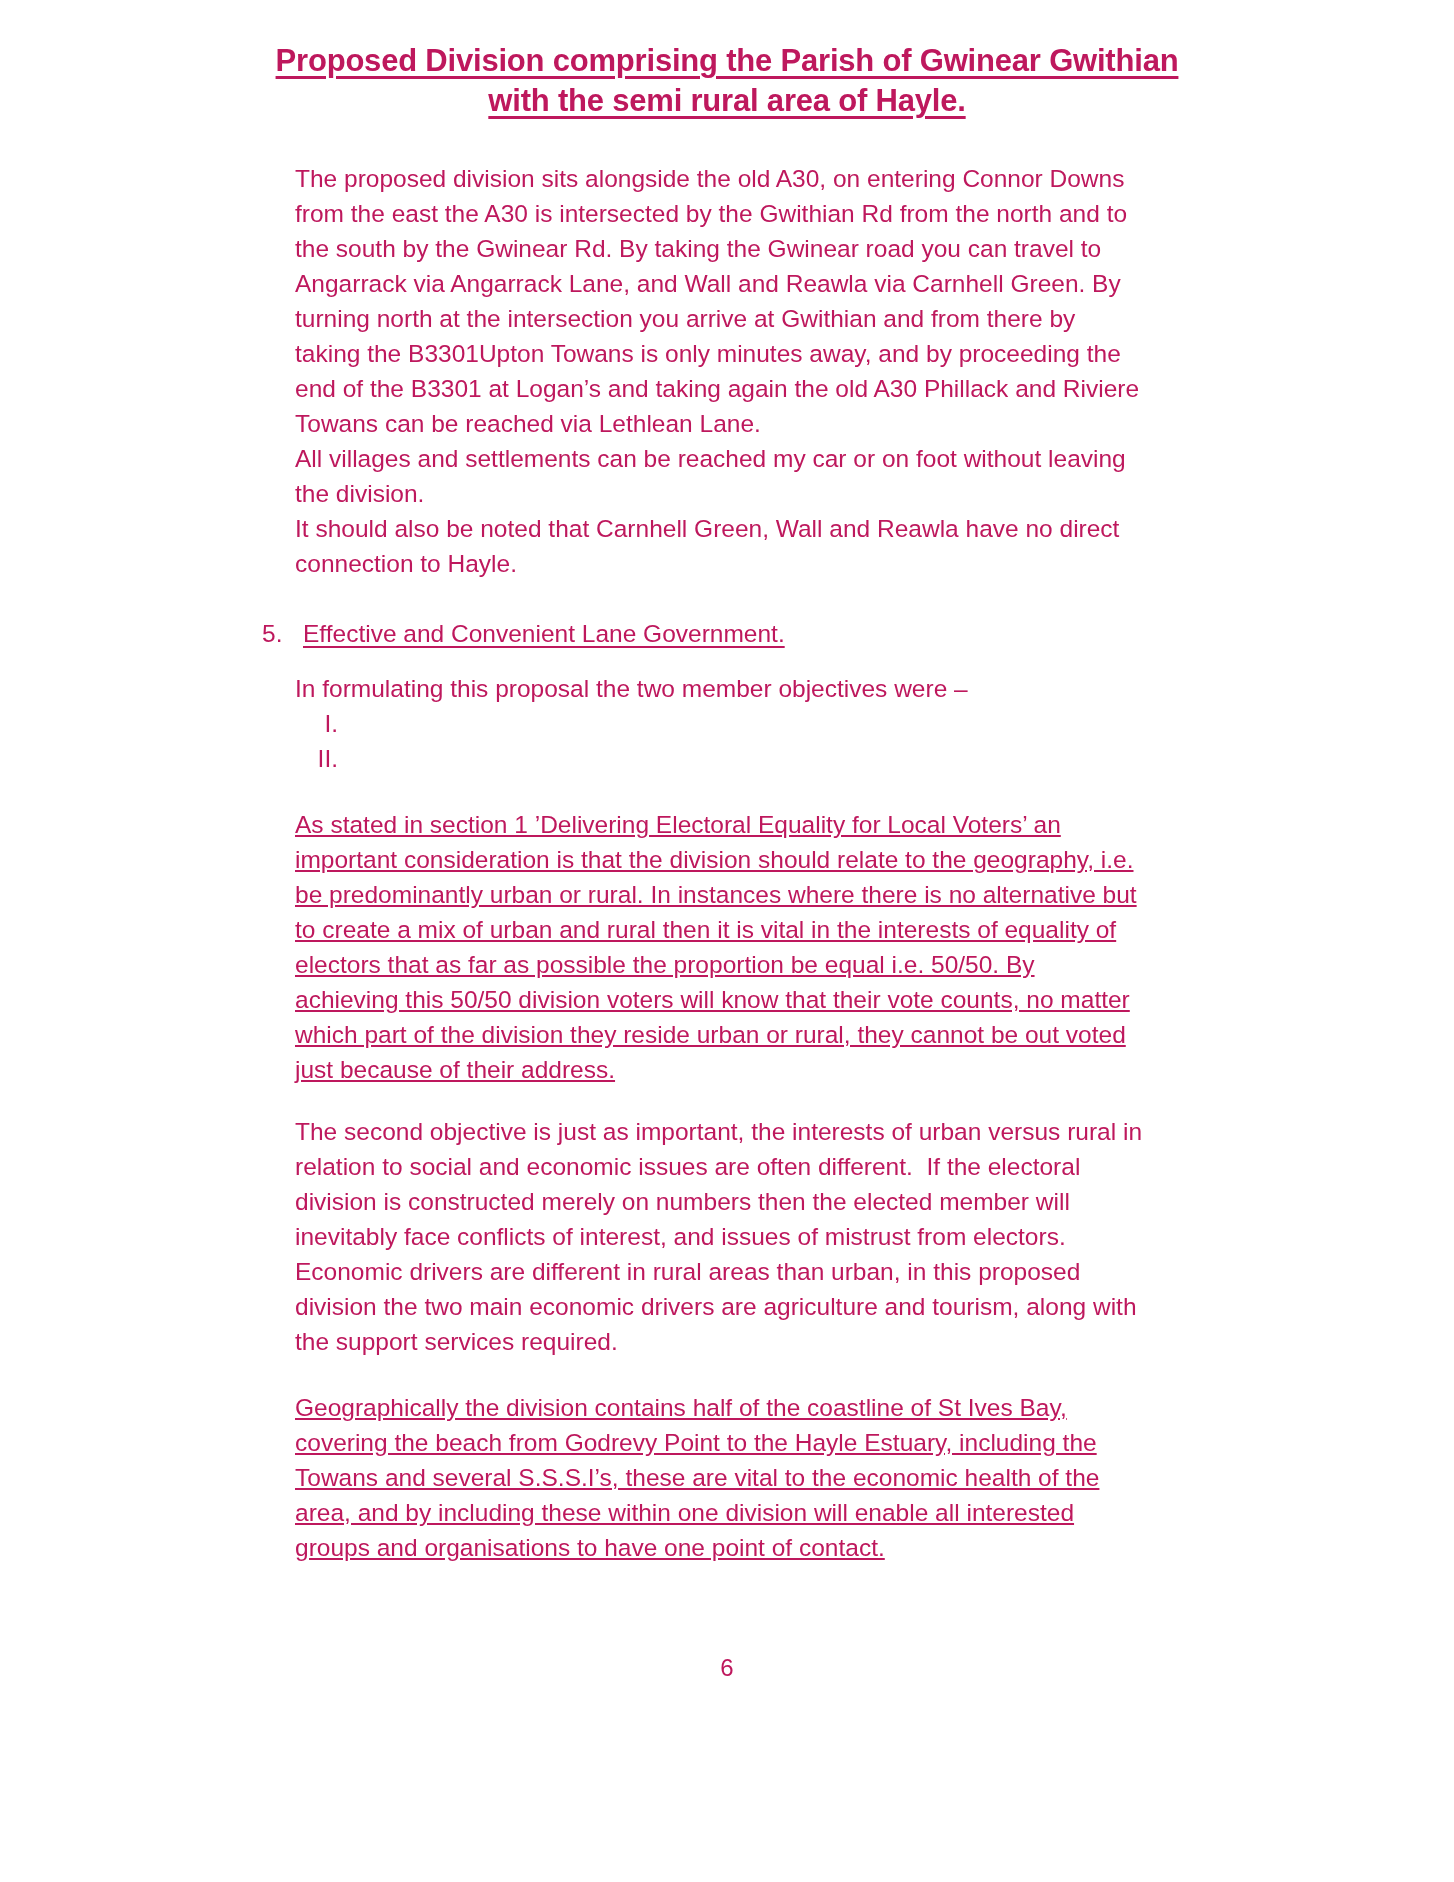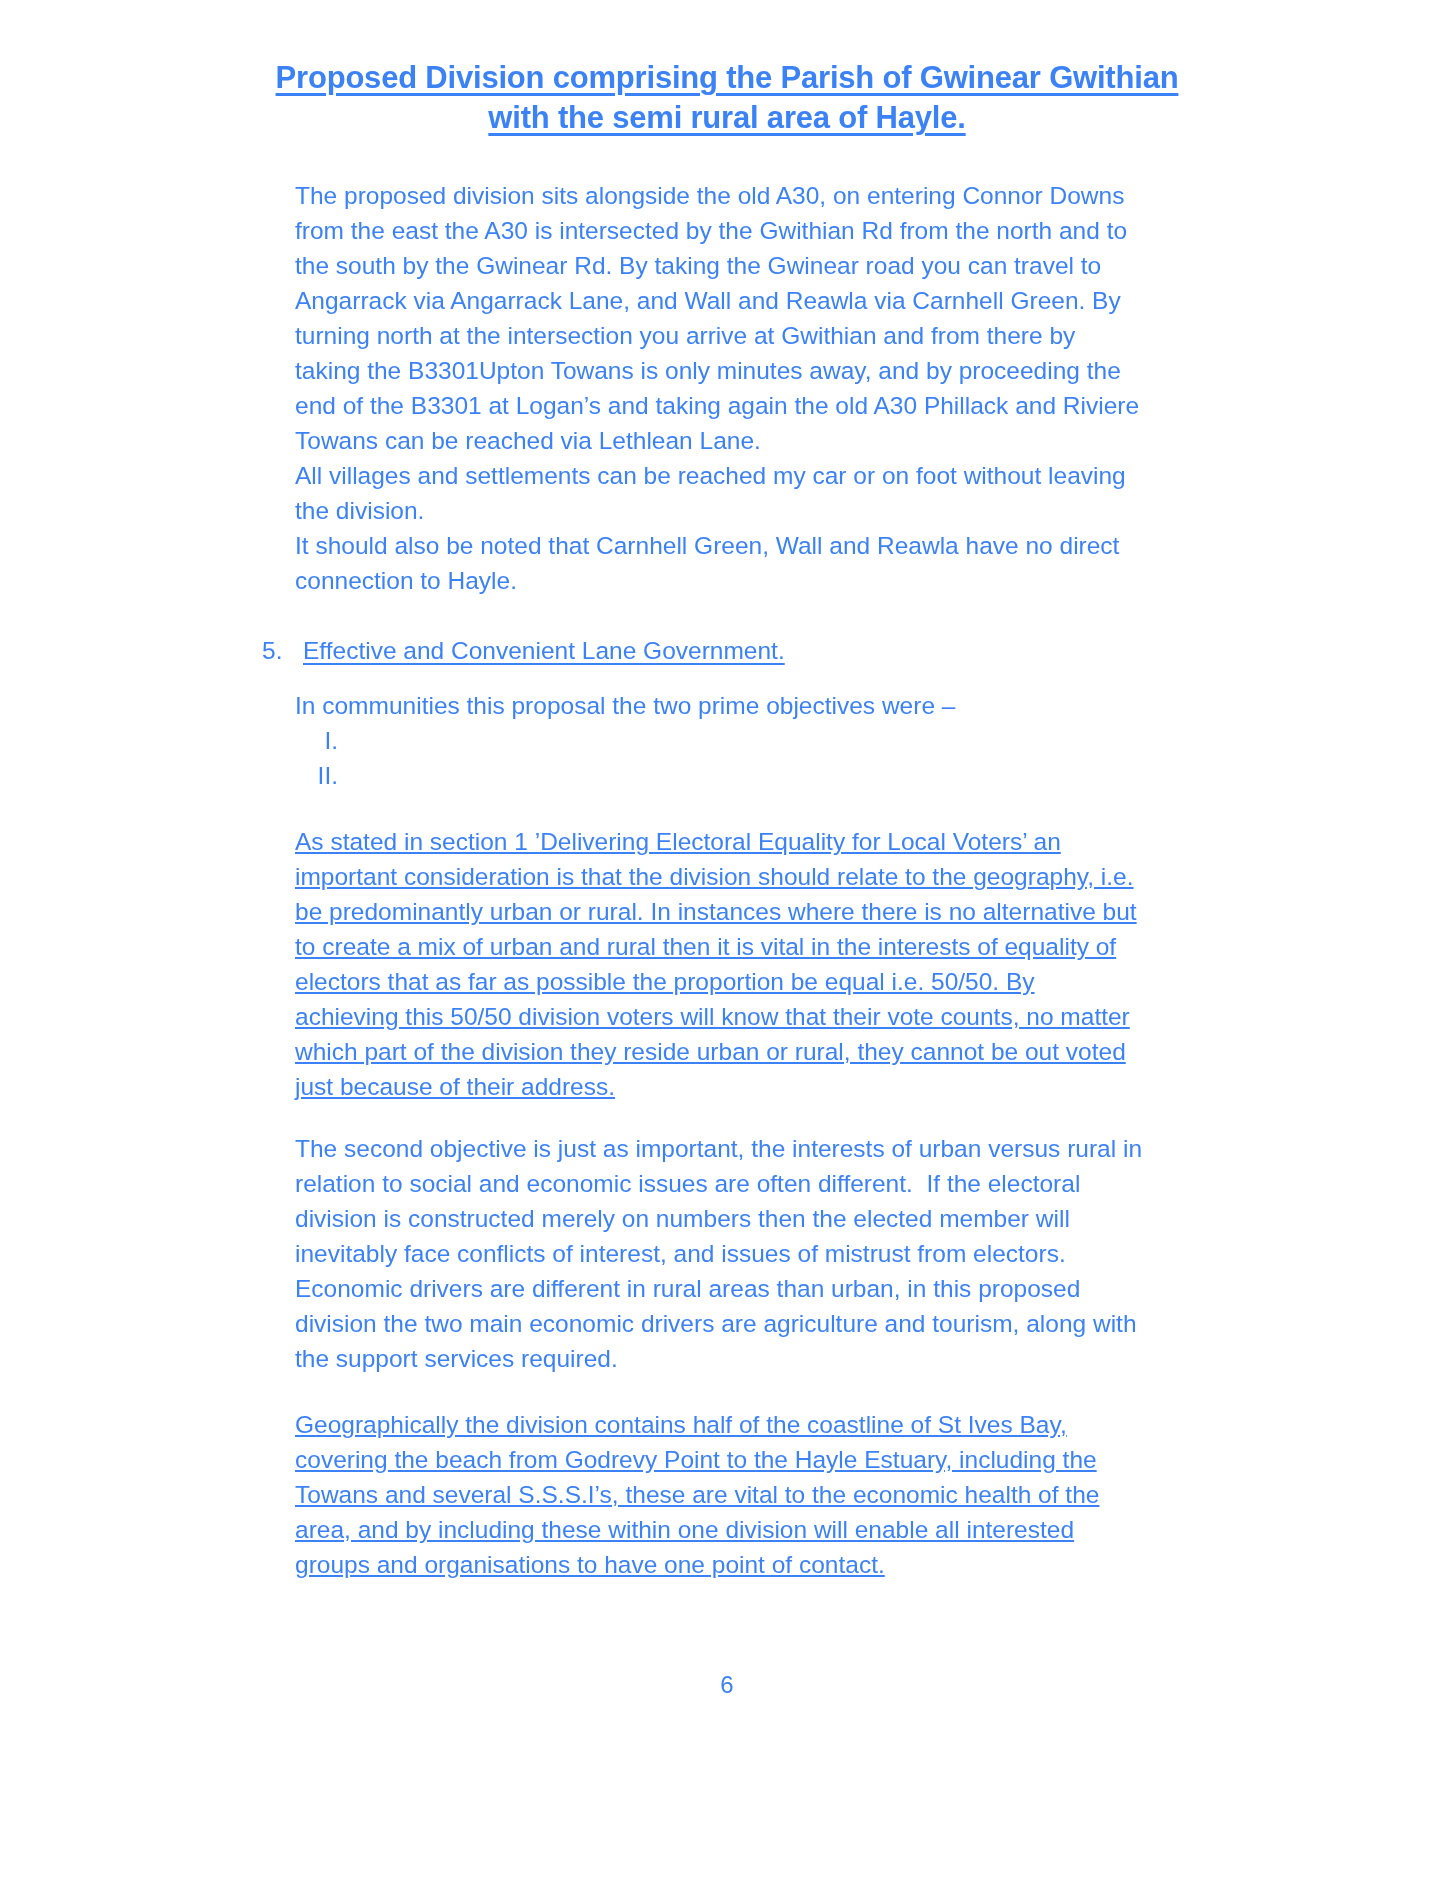--- a/index.html
+++ b/index.html
@@ -2,24 +2,24 @@
 <html><head>
 <meta charset="utf-8">
 <style>
   html, body { margin: 0; padding: 0; background: #e8e8e8; }
   .page {
     position: relative;
     width: 1454px;
     height: 1882px;
     margin: 0 auto;
     background: #ffffff;
-    color: #3b82f6;
+    color: #be185d;
     font-family: "Liberation Sans", "DejaVu Sans", sans-serif;
     box-sizing: border-box;
-    padding-top: 58px;
+    padding-top: 41px;
     overflow: hidden;
   }
   .title {
     margin: 0;
     text-align: center;
     font-size: 31px;
     font-weight: 700;
     letter-spacing: -0.2px;
     line-height: 40px;
     white-space: pre-line;
@@ -83,21 +83,21 @@
 All villages and settlements can be reached my car or on foot without leaving
 the division.
 It should also be noted that Carnhell Green, Wall and Reawla have no direct
 connection to Hayle.</p>
 
   <div class="section-heading">
     <span class="section-num">5.</span>
     <span class="section-text">Effective and Convenient Lane Government.</span>
   </div>
 
-  <p class="body-par mt20">In communities this proposal the two prime objectives were –</p>
+  <p class="body-par mt20">In formulating this proposal the two member objectives were –</p>
 
   <div>
     <div class="objective">
       <span class="objective-num">I.</span>
     </div>
     <div class="objective">
       <span class="objective-num">II.</span>
     </div>
   </div>
 

